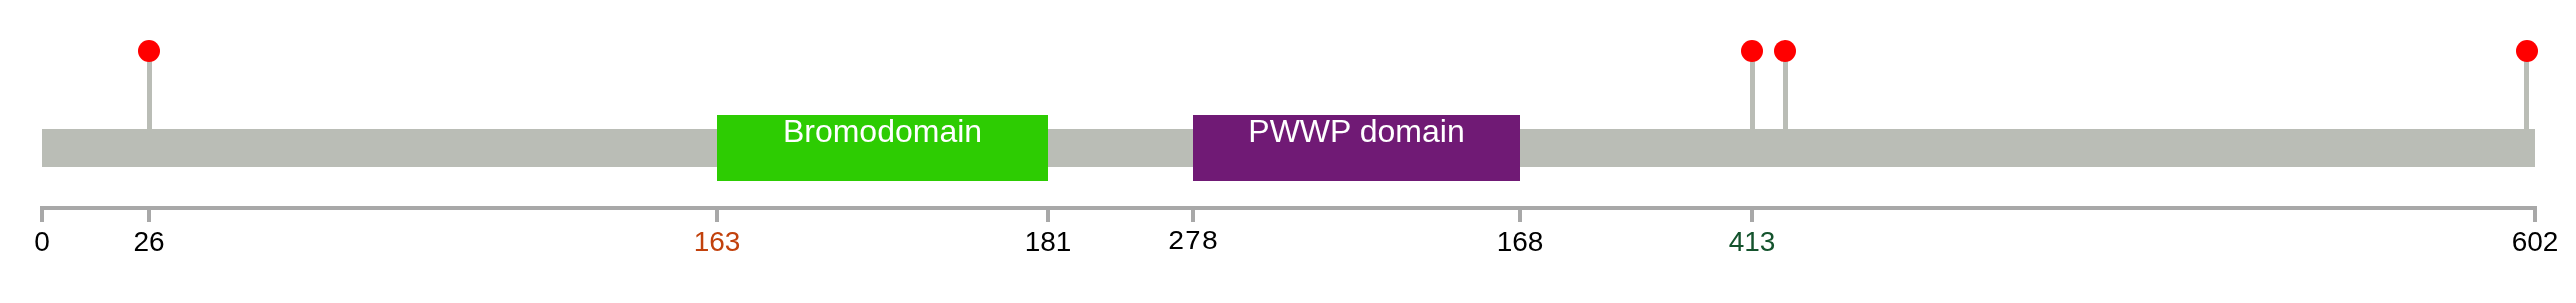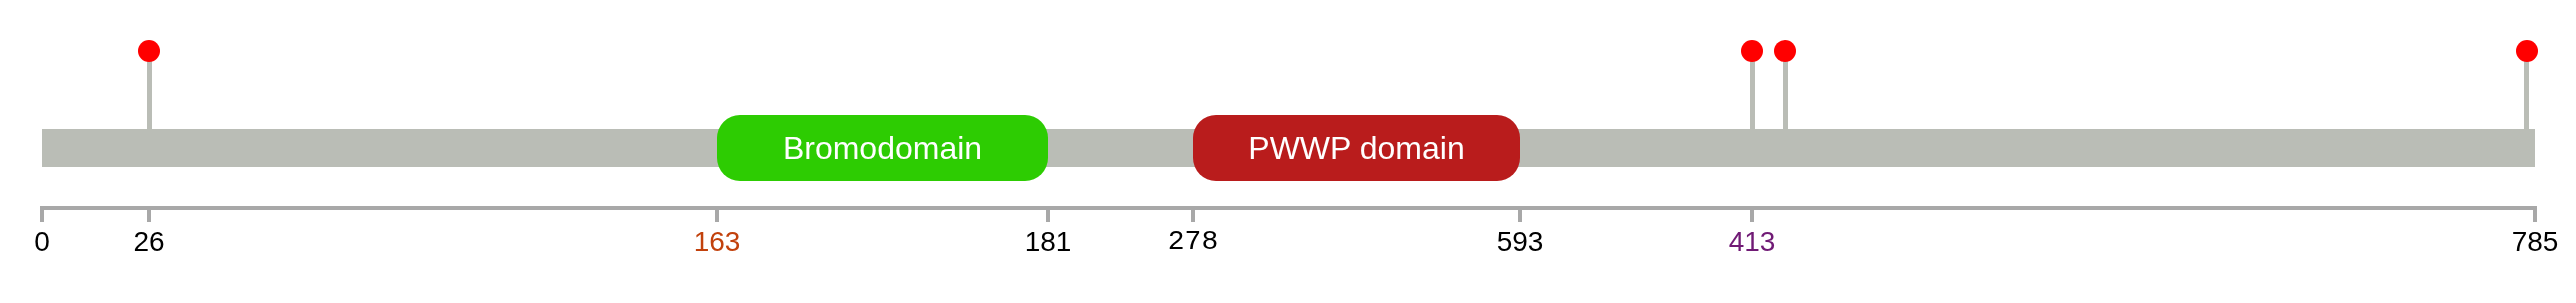--- a/index.html
+++ b/index.html
@@ -15,23 +15,21 @@
     overflow: hidden;
     font-family: "Liberation Sans", sans-serif;
   }
   .layer { position: absolute; left: 0; top: 0; width: 100%; height: 100%; }
   .backbone { position: absolute; }
   .stick { position: absolute; }
   .marker { position: absolute; border-radius: 50%; }
   .domain {
     position: absolute;
     display: flex;
-    align-items: center;
     justify-content: center;
-    border-radius: 23px;
   }
   .domain-label {
     font-size: 32px;
     line-height: 1;
     white-space: nowrap;
   }
   .axis-line { position: absolute; }
   .tick { position: absolute; }
   .tick-label {
     position: absolute;
@@ -57,37 +55,37 @@
   <div class="layer" id="layer-markers">
       <div class="marker" style="left: 138px; top: 40px; width: 22px; height: 22px; background: rgb(255, 0, 0);"></div>
       <div class="marker" style="left: 1741px; top: 40px; width: 22px; height: 22px; background: rgb(255, 0, 0);"></div>
       <div class="marker" style="left: 1774px; top: 40px; width: 22px; height: 22px; background: rgb(255, 0, 0);"></div>
       <div class="marker" style="left: 2516px; top: 40px; width: 22px; height: 22px; background: rgb(255, 0, 0);"></div>
     </div>
   <div class="layer" id="layer-domains">
       <div class="domain" style="left: 717px; width: 331px; top: 115px; height: 66px; background: rgb(45, 204, 2);">
         <div class="domain-label" style="color: rgb(255, 255, 255);">Bromodomain</div>
       </div>
-      <div class="domain" style="left: 1193px; width: 327px; top: 115px; height: 66px; background: #b91c1c;">
+      <div class="domain" style="left: 1193px; width: 327px; top: 115px; height: 66px; background: #701a75;">
         <div class="domain-label" style="color: rgb(255, 255, 255);">PWWP domain</div>
       </div>
     </div>
   <div class="layer" id="layer-axis">
       <div class="axis-line" style="left: 40px; width: 2497px; top: 206px; height: 3.7px; background: rgb(168, 168, 168);"></div>
       <div class="tick" style="left: 40px; width: 3.7px; top: 206px; height: 16px; background: rgb(168, 168, 168);"></div>
       <div class="tick-label" style="left: 42px; top: 228px; color: rgb(0, 0, 0);">0</div>
       <div class="tick" style="left: 147px; width: 3.7px; top: 206px; height: 16px; background: rgb(168, 168, 168);"></div>
       <div class="tick-label" style="left: 149px; top: 228px; color: rgb(0, 0, 0);">26</div>
       <div class="tick" style="left: 715px; width: 3.7px; top: 206px; height: 16px; background: rgb(168, 168, 168);"></div>
       <div class="tick-label" style="left: 717px; top: 228px; color: #c2410c;">163</div>
       <div class="tick" style="left: 1046px; width: 3.7px; top: 206px; height: 16px; background: rgb(168, 168, 168);"></div>
       <div class="tick-label" style="left: 1048px; top: 228px; color: rgb(0, 0, 0);">181</div>
       <div class="tick" style="left: 1191px; width: 3.7px; top: 206px; height: 16px; background: rgb(168, 168, 168);"></div>
       <div class="tick-label" style="left: 1193px; top: 228px; color: rgb(0, 0, 0); font-family: Liberation Mono, monospace;">278</div>
       <div class="tick" style="left: 1518px; width: 3.7px; top: 206px; height: 16px; background: rgb(168, 168, 168);"></div>
-      <div class="tick-label" style="left: 1520px; top: 228px; color: rgb(0, 0, 0);">593</div>
+      <div class="tick-label" style="left: 1520px; top: 228px; color: rgb(0, 0, 0);">168</div>
       <div class="tick" style="left: 1750px; width: 3.7px; top: 206px; height: 16px; background: rgb(168, 168, 168);"></div>
-      <div class="tick-label" style="left: 1752px; top: 228px; color: #701a75;">413</div>
+      <div class="tick-label" style="left: 1752px; top: 228px; color: #14532d;">413</div>
       <div class="tick" style="left: 2533px; width: 3.7px; top: 206px; height: 16px; background: rgb(168, 168, 168);"></div>
-      <div class="tick-label" style="left: 2535px; top: 228px; color: rgb(0, 0, 0);">785</div>
+      <div class="tick-label" style="left: 2535px; top: 228px; color: rgb(0, 0, 0);">602</div>
     </div>
 </div>
 
 
 </body></html>

